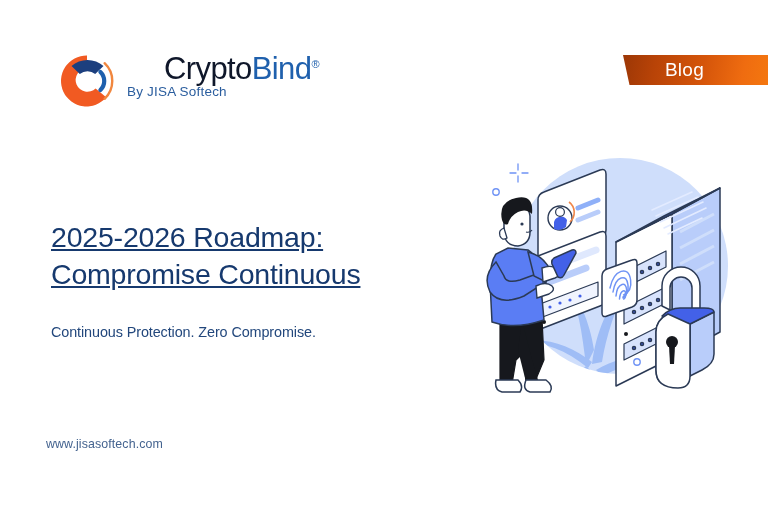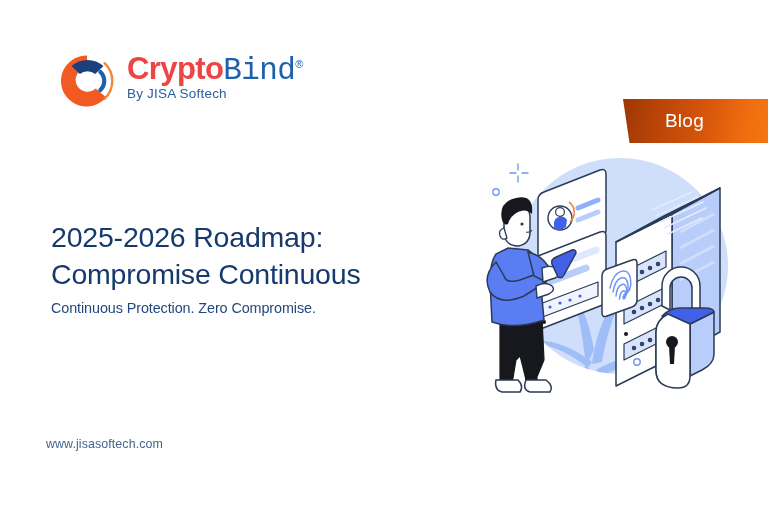--- a/index.html
+++ b/index.html
@@ -9,44 +9,43 @@
     font-family:"Liberation Sans", sans-serif;
     position:relative;
   }
   .stage{position:relative;width:768px;height:512px;background:#fff;overflow:hidden;}
 
   
   .logo-block{position:absolute;left:56px;top:50px;display:flex;align-items:flex-start;}
   .logo-mark{width:62px;height:62px;position:relative;flex:0 0 auto;}
   .logo-text{margin-left:9px;padding-top:3px;}
   .wordmark{line-height:1;white-space:nowrap;font-size:31px;letter-spacing:-0.6px;}
-  .wm-crypto{color:#ef4444;font-weight:700;}
-  .wm-bind{color:#1f60ad;font-weight:400;font-family:Liberation Mono, monospace;}
+  .wm-crypto{color:#0f172a;font-weight:400;margin-left:37px;}
+  .wm-bind{color:#1f60ad;font-weight:400;}
   .wm-reg{color:#1f60ad;font-size:11px;vertical-align:super;font-weight:400;}
   .sub-brand{font-size:13.5px;color:#2a5d9e;letter-spacing:.2px;white-space:nowrap;}
 
   
   .ribbon{
-    position:absolute;left:623px;top:55px;width:145px;height:44px;
+    position:absolute;left:623px;top:55px;width:145px;height:30px;
     background:linear-gradient(100deg,#9c3706 0%,#b84307 22%,#d5550a 55%,#ef6c10 82%,#f4770f 100%);
     clip-path:polygon(0 0,100% 0,100% 100%,4.5% 100%);
     display:flex;align-items:center;justify-content:center;
     box-shadow:0 2px 5px rgba(0,0,0,.18);
-    margin-top:44px;
   }
   .ribbon-label{color:#ffffff;font-size:19px;letter-spacing:.3px;padding-right:22px;}
 
   
   .headline{
     position:absolute;left:51px;top:200px;width:430px;
-    color:#16396e;font-size:28.5px;line-height:1.31;letter-spacing:-0.2px;font-weight:400;
+    color:#16396e;font-size:28.5px;line-height:1.31;letter-spacing:-0.2px;font-weight:400;text-decoration:underline;
   }
   .headline .hl-line{display:block;}
   .tagline{
-    position:absolute;left:51px;top:300px;width:430px;
+    position:absolute;left:51px;top:324px;width:430px;
     color:#22477c;font-size:14.4px;letter-spacing:-0.1px;
   }
   .site-url{
     position:absolute;left:46px;top:437px;
     color:#44638f;font-size:12.4px;letter-spacing:.1px;
   }
 
   
   .illu{position:absolute;left:474px;top:136px;width:286px;height:268px;}
   .illu svg{display:block;width:286px;height:268px;}

